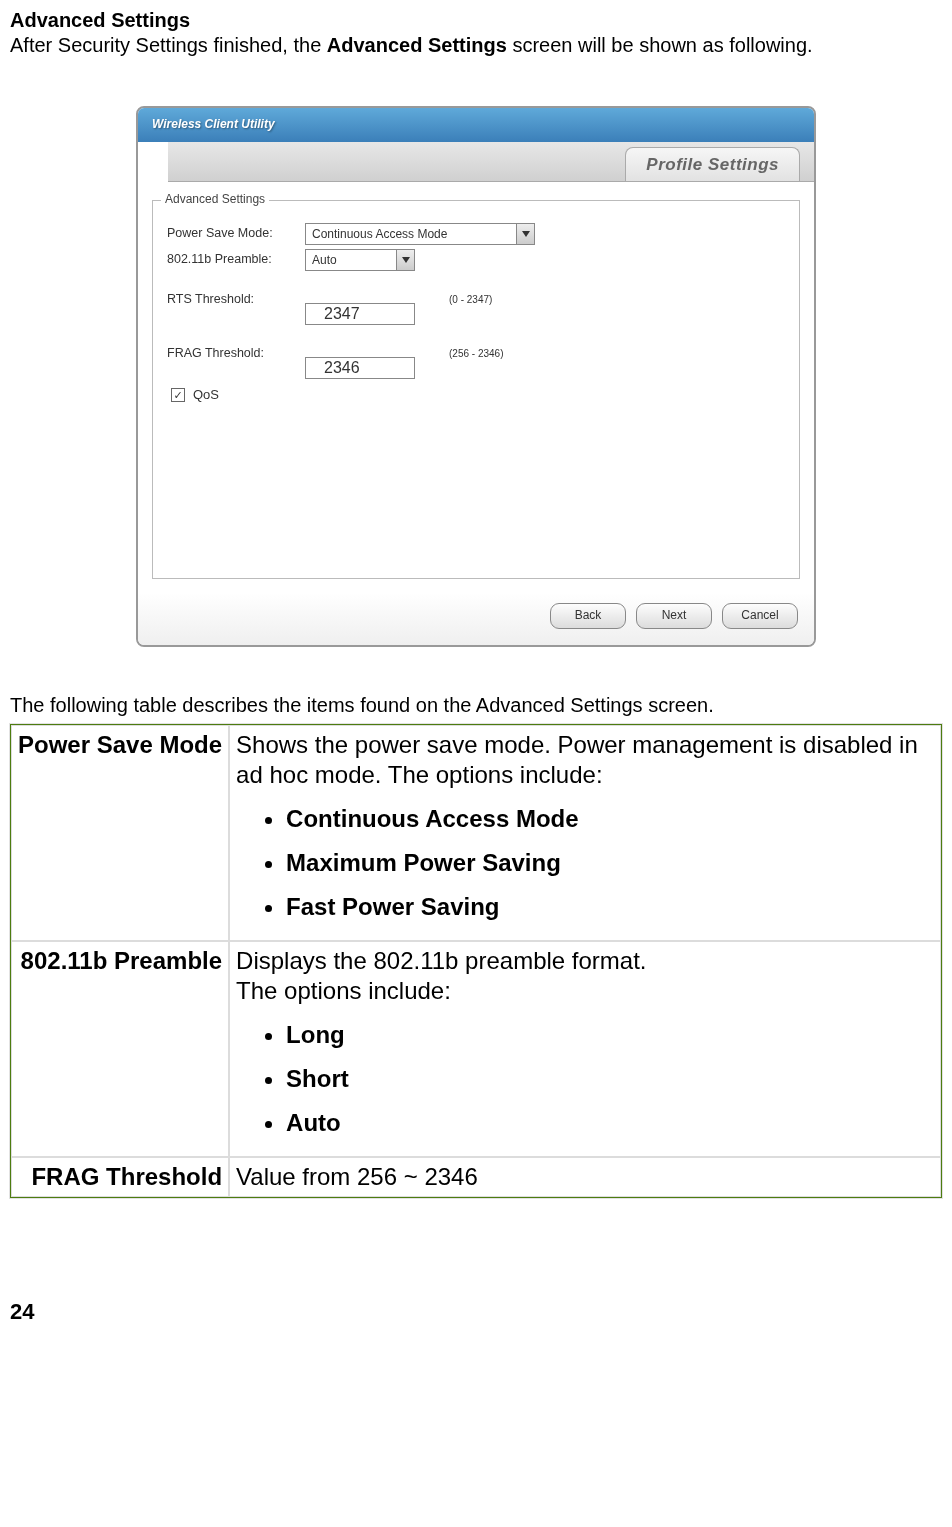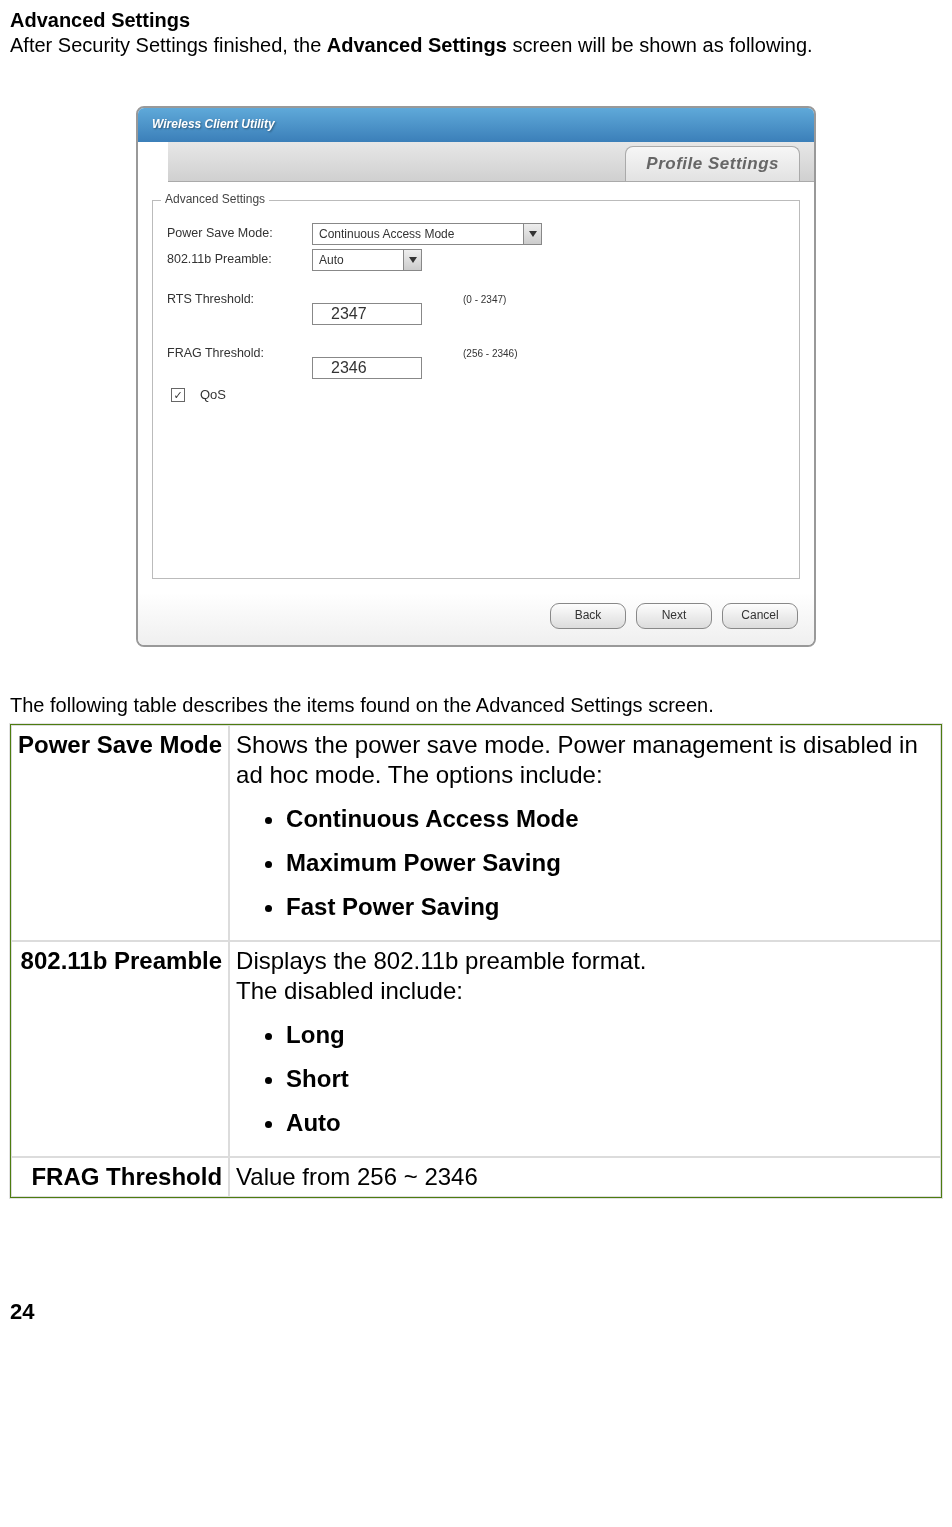--- a/index.html
+++ b/index.html
@@ -33,21 +33,21 @@
   }
   .topbar-title {
     color: #fff;
     font-weight: bold;
     font-style: italic;
     font-size: 12px;
     text-shadow: 1px 1px 2px rgba(0,0,0,.4);
   }
   .tabbar {
     display: flex;
-    align-items: flex-start;
+    align-items: center;
     background: linear-gradient(#e7e7e7, #d0d0d0);
     border-bottom: 1px solid #aaa;
     padding: 4px 14px 0;
     height: 40px;
     margin-left: 30px;
   }
   .tab {
     margin-left: auto;
     padding: 6px 20px;
     border: 1px solid #aaa;
@@ -76,21 +76,21 @@
     left: 8px;
     background: #fff;
     padding: 0 4px;
     font-size: 12px;
     color: #444;
   }
   .row {
     display: flex;
     align-items: center;
     margin: 4px 0;
-    gap: 15px;
+    gap: 8px;
   }
   .row .lbl {
     width: 130px;
     font-size: 12.5px;
     color: #333;
   }
   .faux-select {
     height: 22px;
     background: #fff;
     border: 1px solid #888;
@@ -268,21 +268,21 @@
         <li>Continuous Access Mode</li>
         <li>Maximum Power Saving</li>
         <li>Fast Power Saving</li>
       </ul>
     </td>
   </tr>
   <tr>
     <td class="name">802.11b Preamble</td>
     <td>
       <div>Displays the 802.11b preamble format.</div>
-      <div>The disabled include:</div>
+      <div>The options include:</div>
       <ul class="bullets">
         <li>Long</li>
         <li>Short</li>
         <li>Auto</li>
       </ul>
     </td>
   </tr>
   <tr>
     <td class="name">FRAG  Threshold</td>
     <td>Value from 256 ~ 2346</td>

